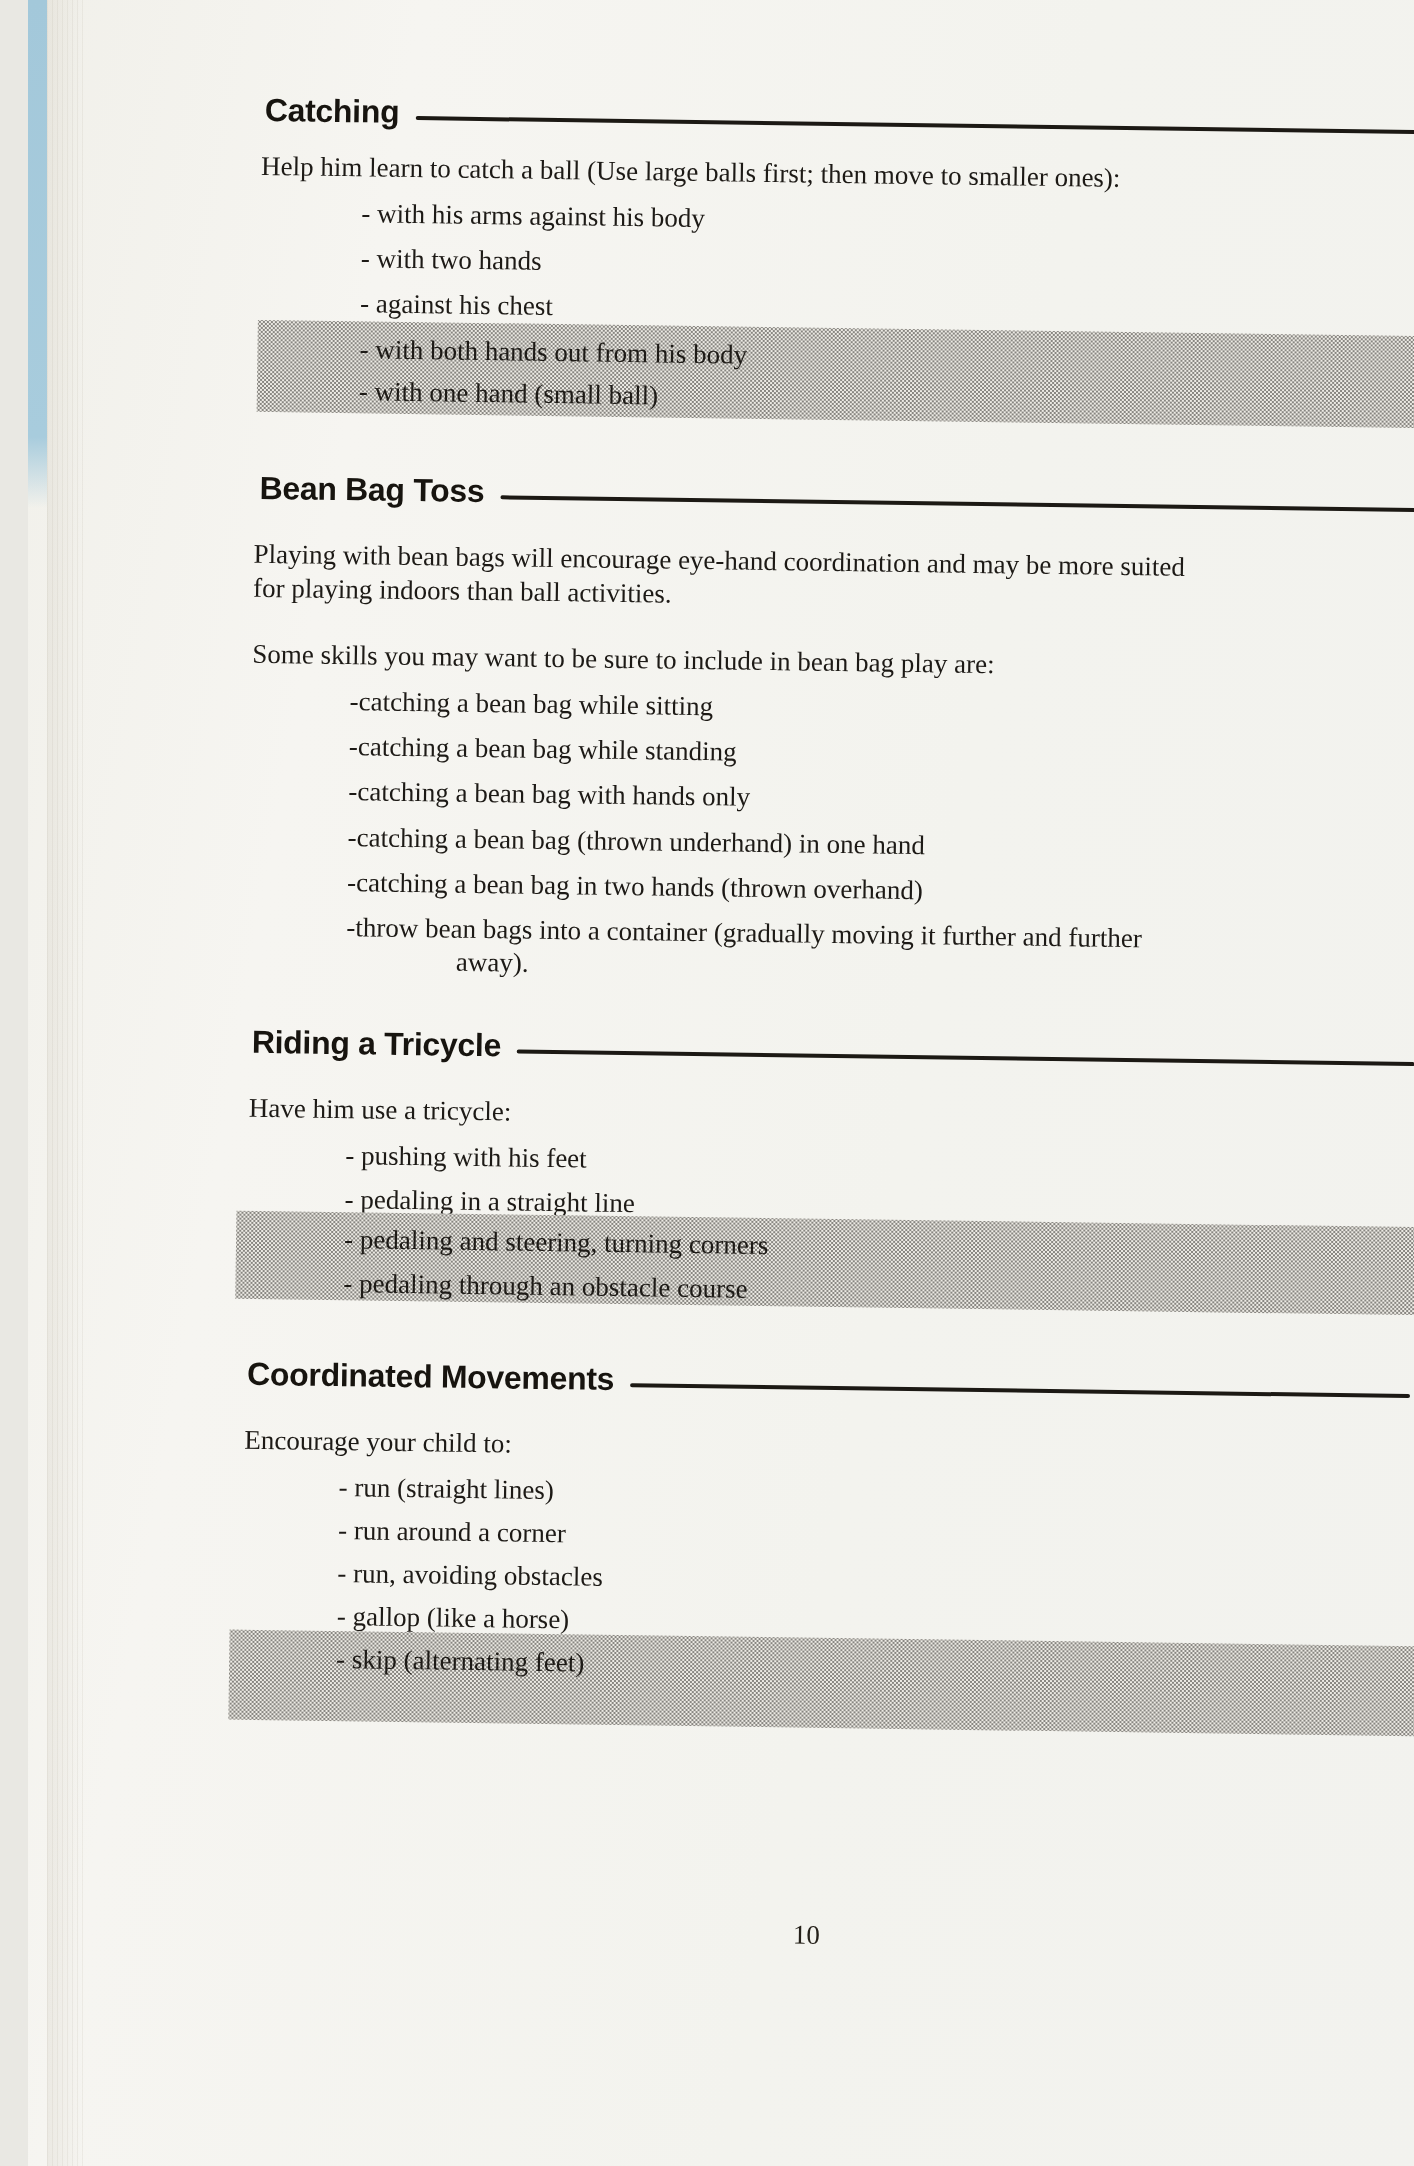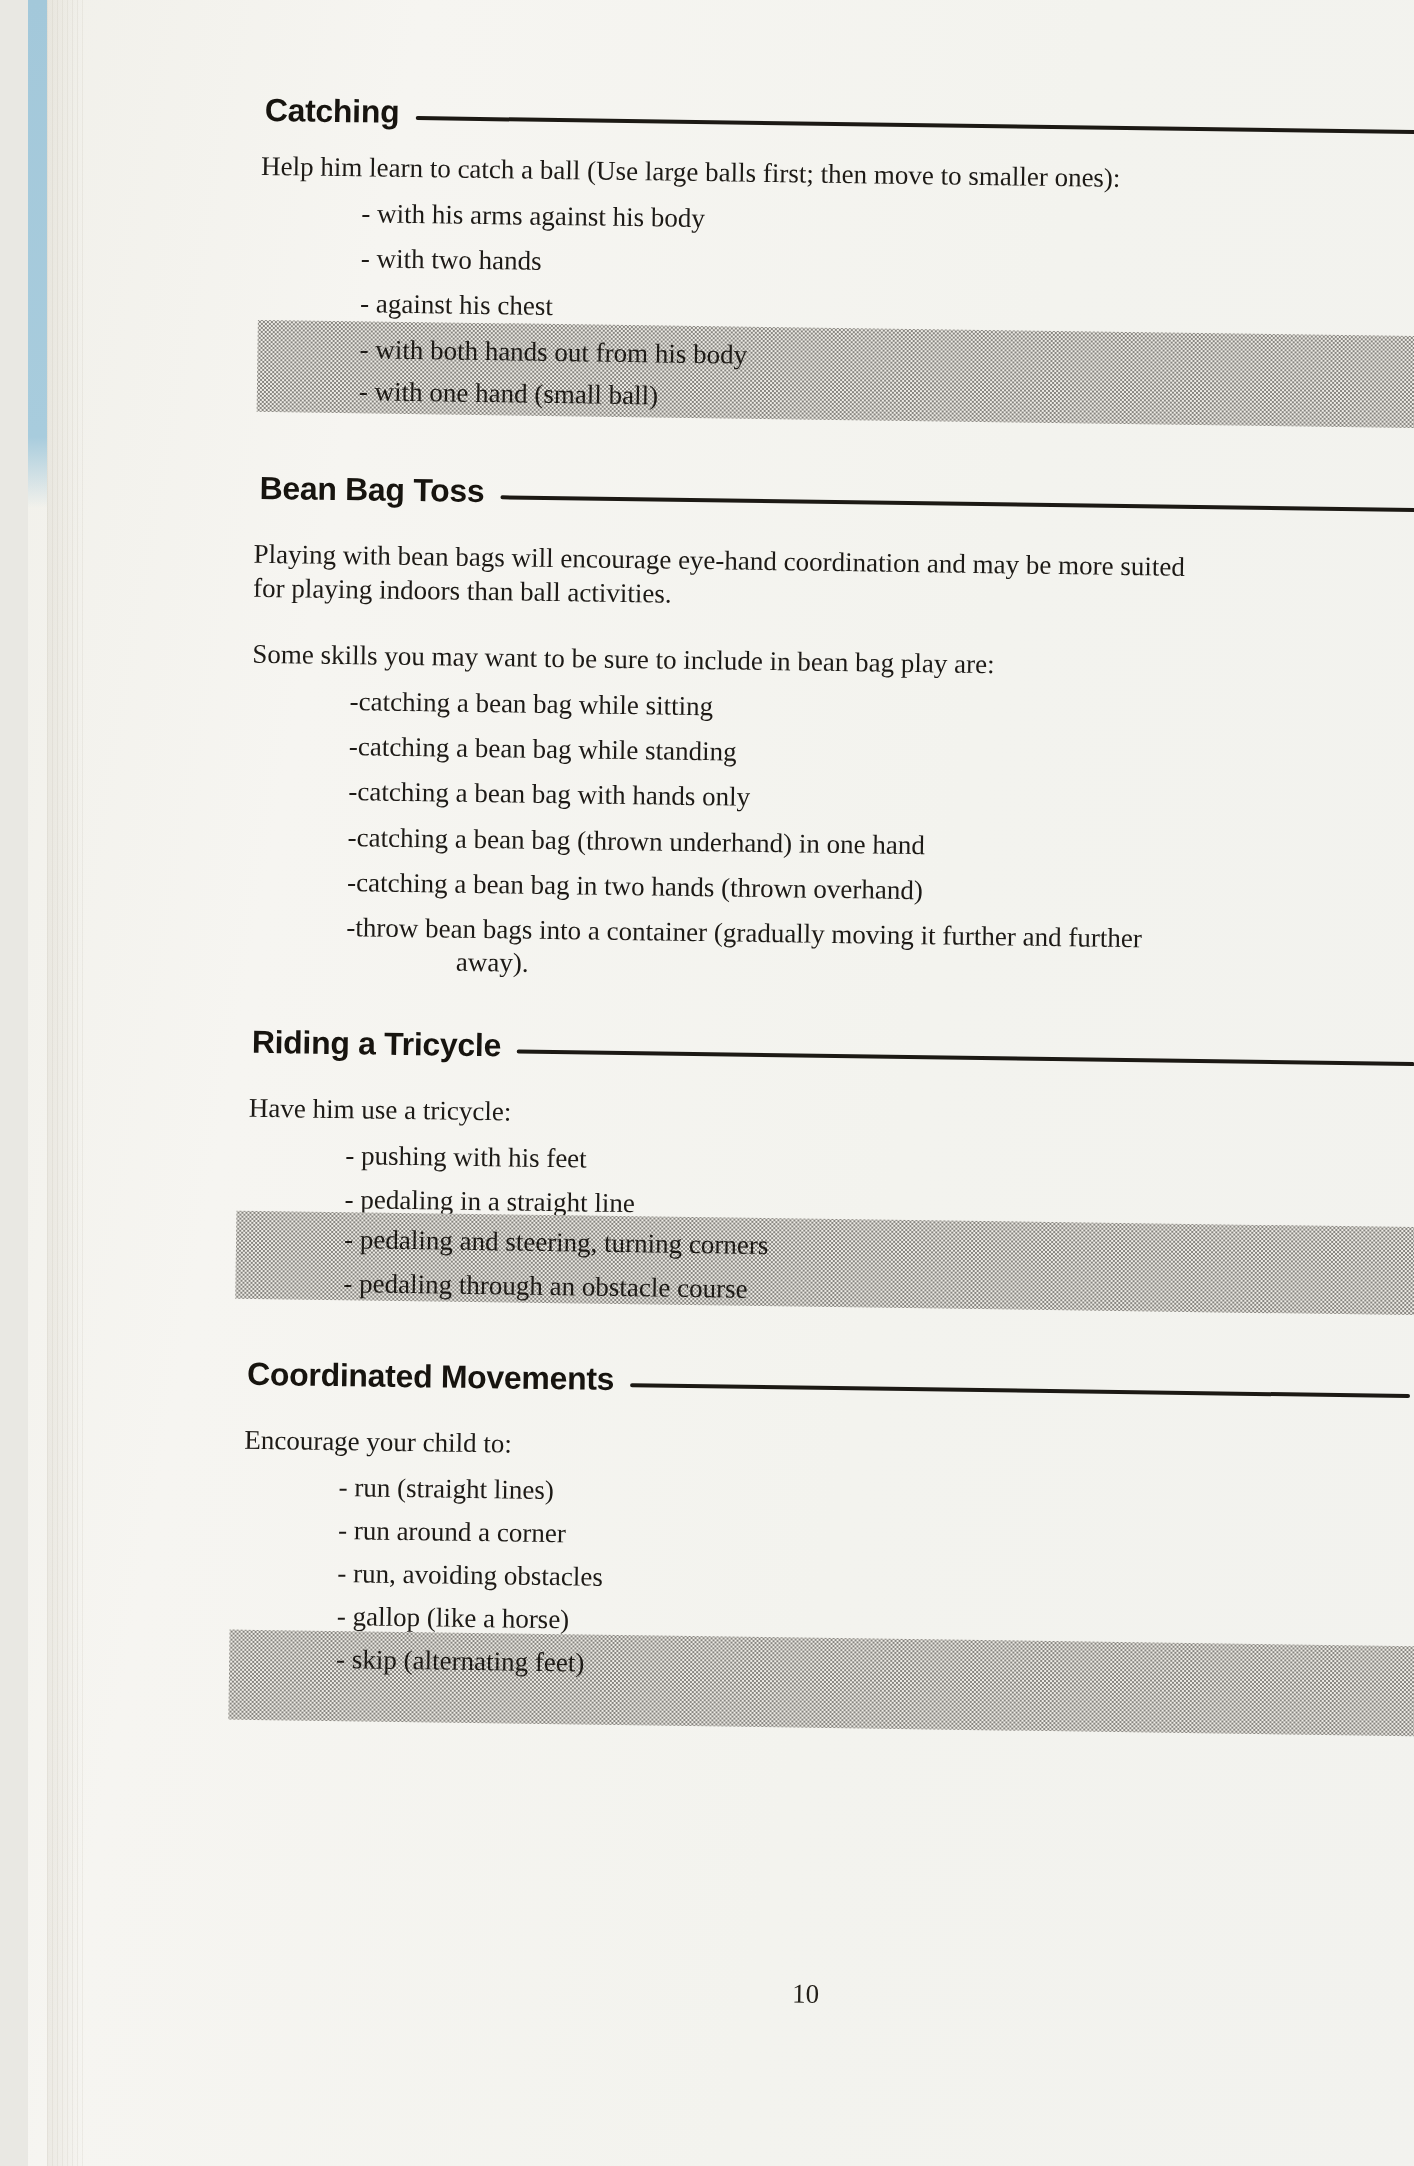--- a/index.html
+++ b/index.html
@@ -108,16 +108,16 @@
       <span class="rule"></span>
     </div>
     <div class="line" style="left:235px;top:1424px">Encourage your child to:</div>
     <div class="line" style="left:330px;top:1470px">- run (straight lines)</div>
     <div class="line" style="left:330px;top:1513px">- run around a corner</div>
     <div class="line" style="left:330px;top:1556px">- run, avoiding obstacles</div>
     <div class="line" style="left:330px;top:1599px">- gallop (like a horse)</div>
     <div class="band" style="left:223px;top:1630px;width:1196px;height:90px"></div>
     <div class="line" style="left:330px;top:1642px">- skip (alternating feet)</div>
 
-    <div class="pageno" style="left:774px;top:1971px">10</div>
+    <div class="pageno" style="left:774px;top:1912px">10</div>
 
   </div>
 </div>
 
 </body></html>

